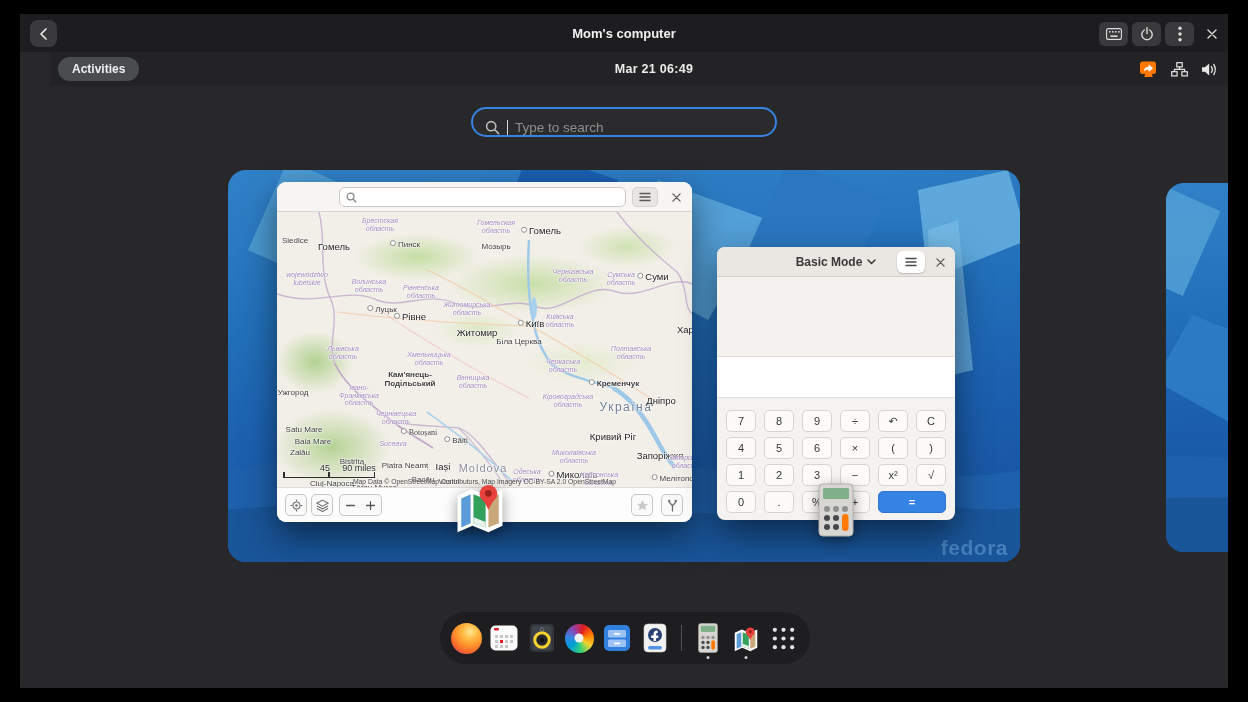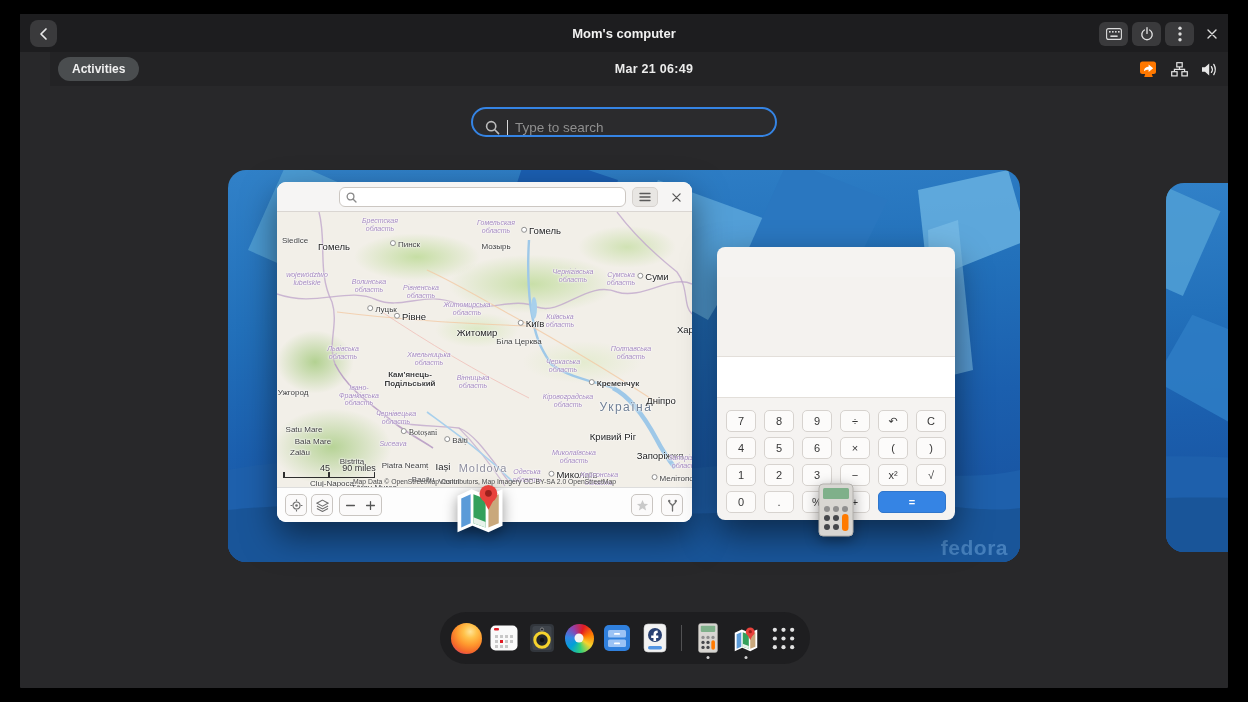--- a/index.html
+++ b/index.html
@@ -379,20 +379,38 @@
         <svg width="13" height="13" viewBox="0 0 14 14">
           <path d="M7,13 V8 M7,8 C7,5 3.5,5.6 3.5,2.8 M7,8 C7,5 10.5,5.6 10.5,2.8" fill="none" stroke="#6e6e6e" stroke-width="1.4" stroke-linecap="round"></path>
           <circle cx="3.5" cy="2.2" r="1.3" fill="#6e6e6e"></circle>
             <circle cx="10.5" cy="2.2" r="1.3" fill="#6e6e6e"></circle>
         </svg>
       </div>
     </div>
   </div>
 
   <div class="calc-win">
+    <div class="calc-head">
+      <div class="calc-title">
+        <span>Basic Mode</span>
+        <svg width="9" height="6" viewBox="0 0 9 6">
+          <path d="M1,1 L4.5,4.5 L8,1" fill="none" stroke="#3a3a3a" stroke-width="1.5" stroke-linecap="round"></path>
+        </svg>
+      </div>
+      <div class="calc-menu">
+        <svg width="12" height="10" viewBox="0 0 12 10">
+          <path d="M1,1.5 H11 M1,5 H11 M1,8.5 H11" stroke="#4a4a4a" stroke-width="1.4" stroke-linecap="round"></path>
+        </svg>
+      </div>
+      <div class="calc-close">
+        <svg width="9" height="9" viewBox="0 0 10 10">
+          <path d="M1,1 L9,9 M9,1 L1,9" stroke="#5a5a5a" stroke-width="1.4" stroke-linecap="round"></path>
+        </svg>
+      </div>
+    </div>
     <div class="calc-history"></div>
     <div class="calc-display"></div>
     <div class="calc-pad" id="calc-pad">
         <button class="key">7</button>
         <button class="key">8</button>
         <button class="key">9</button>
         <button class="key">÷</button>
         <button class="key">↶</button>
         <button class="key">C</button>
         <button class="key">4</button>

